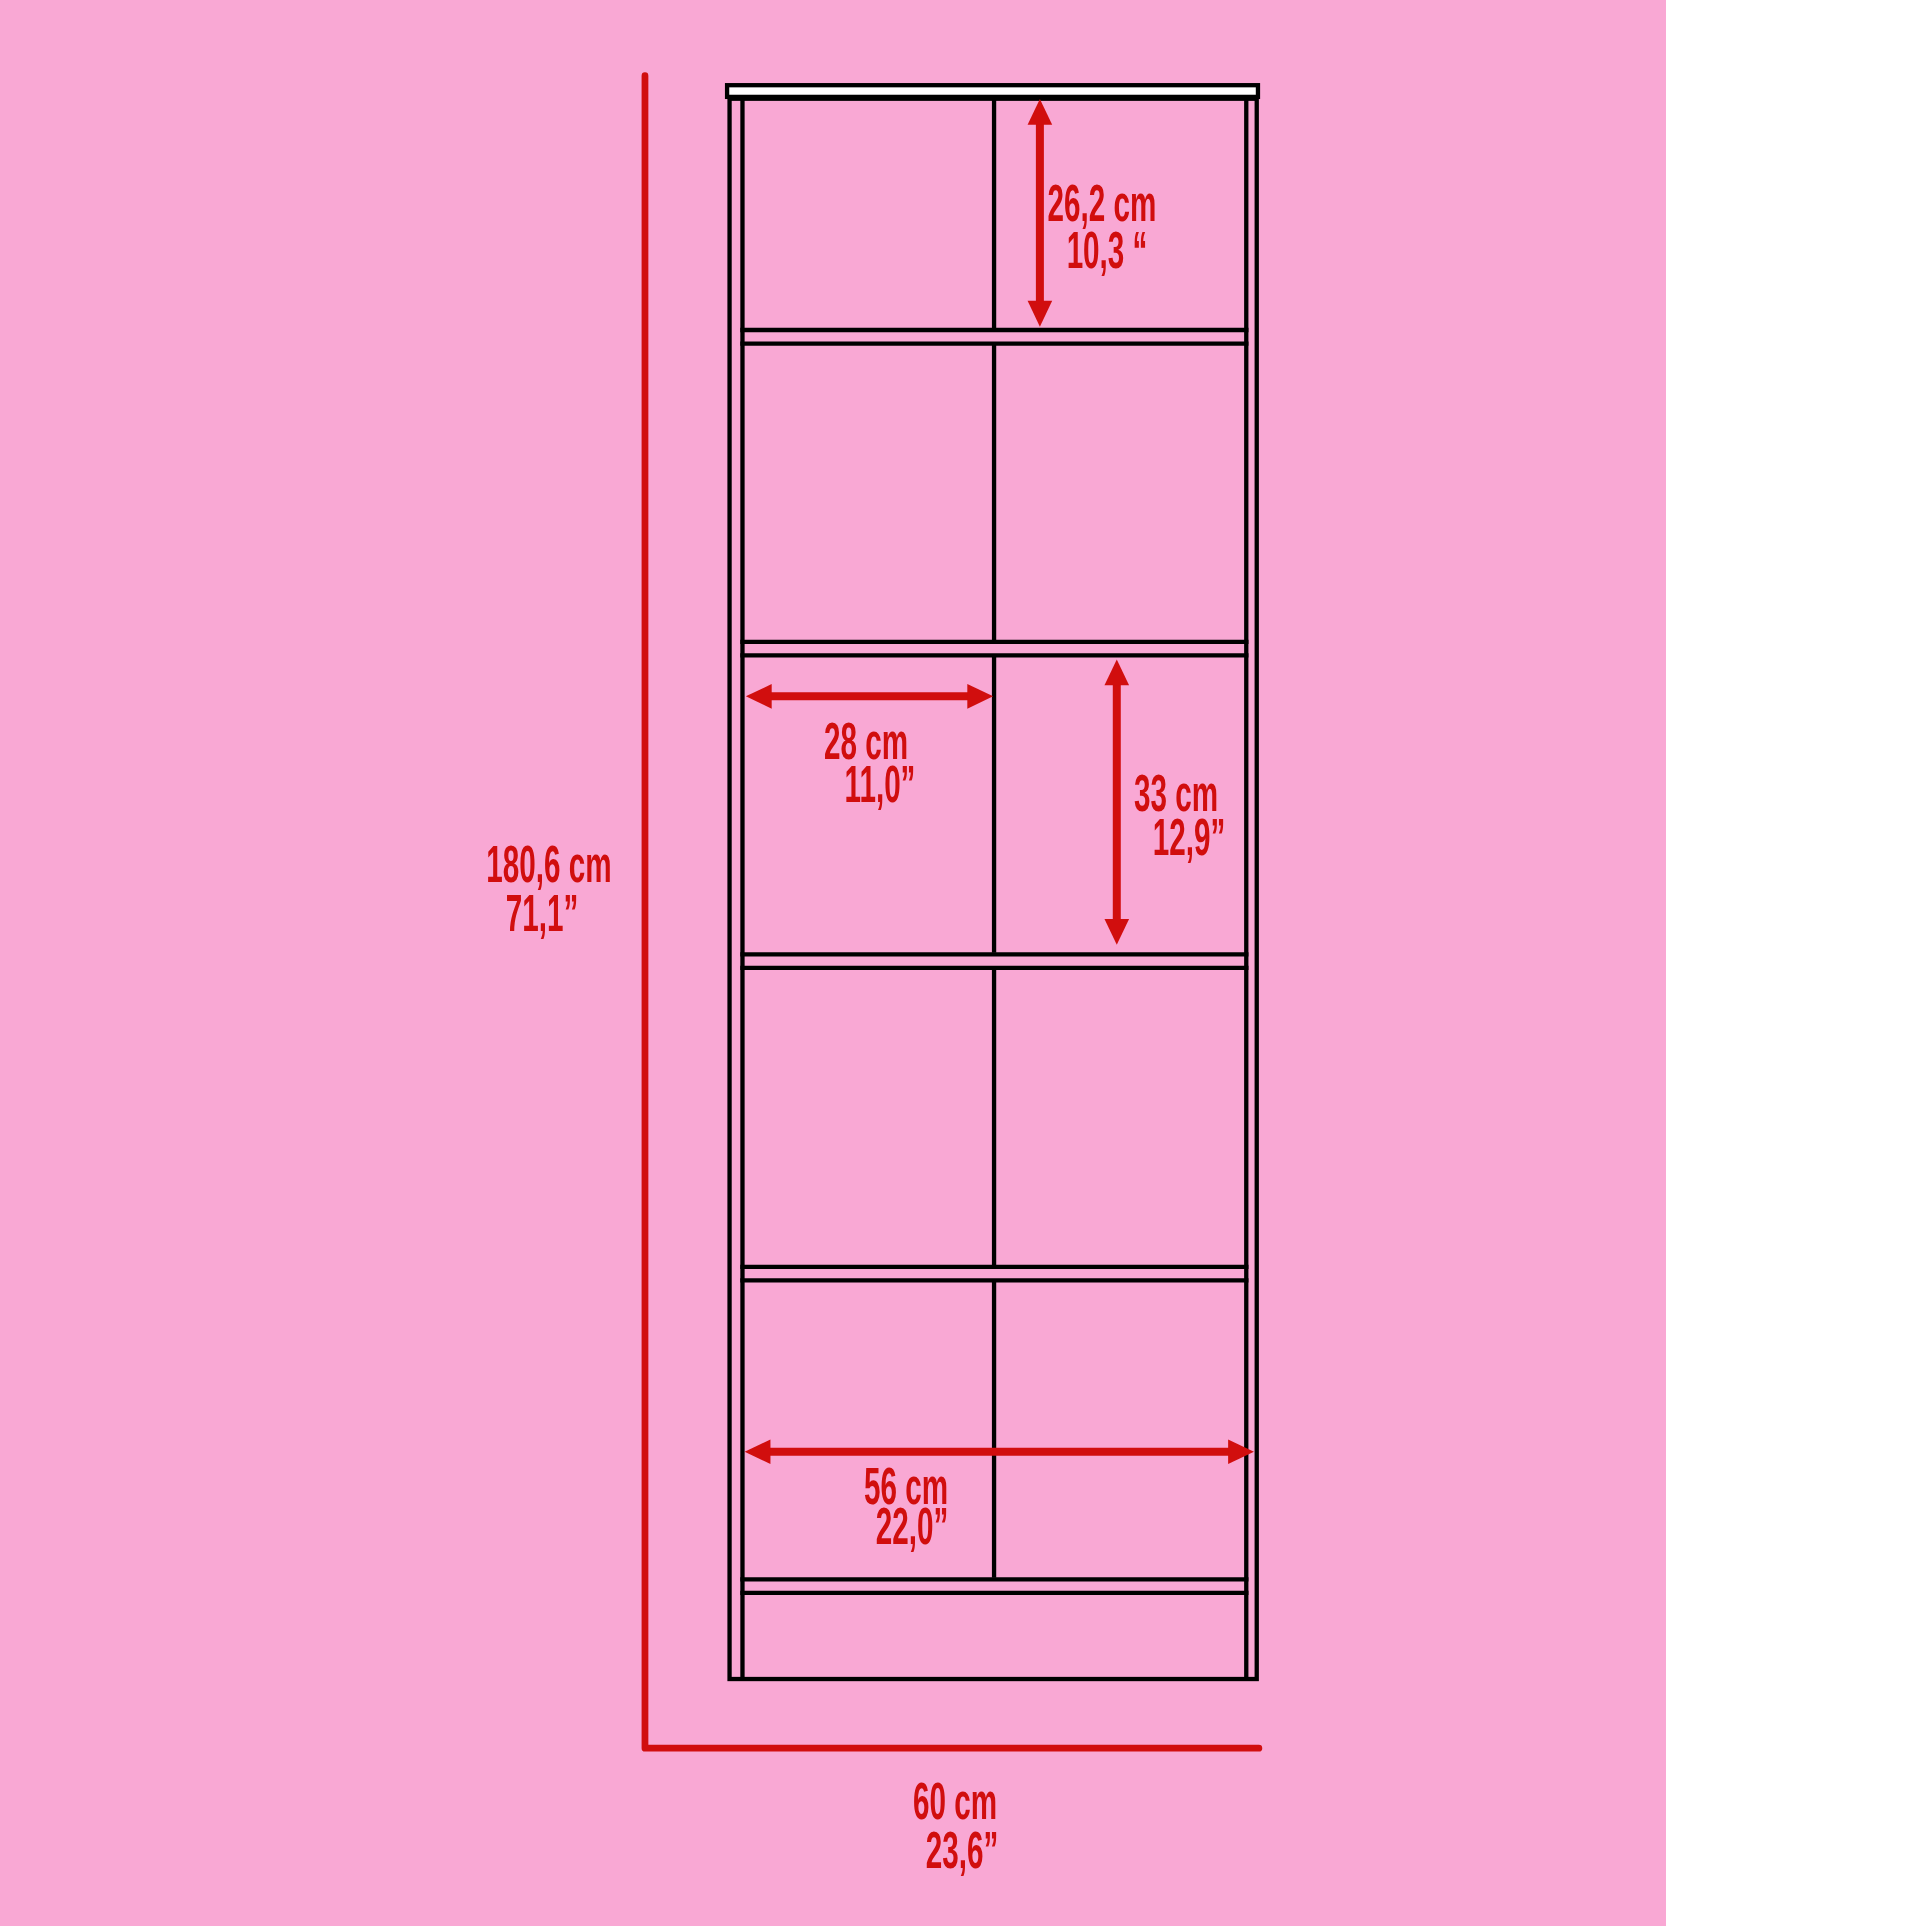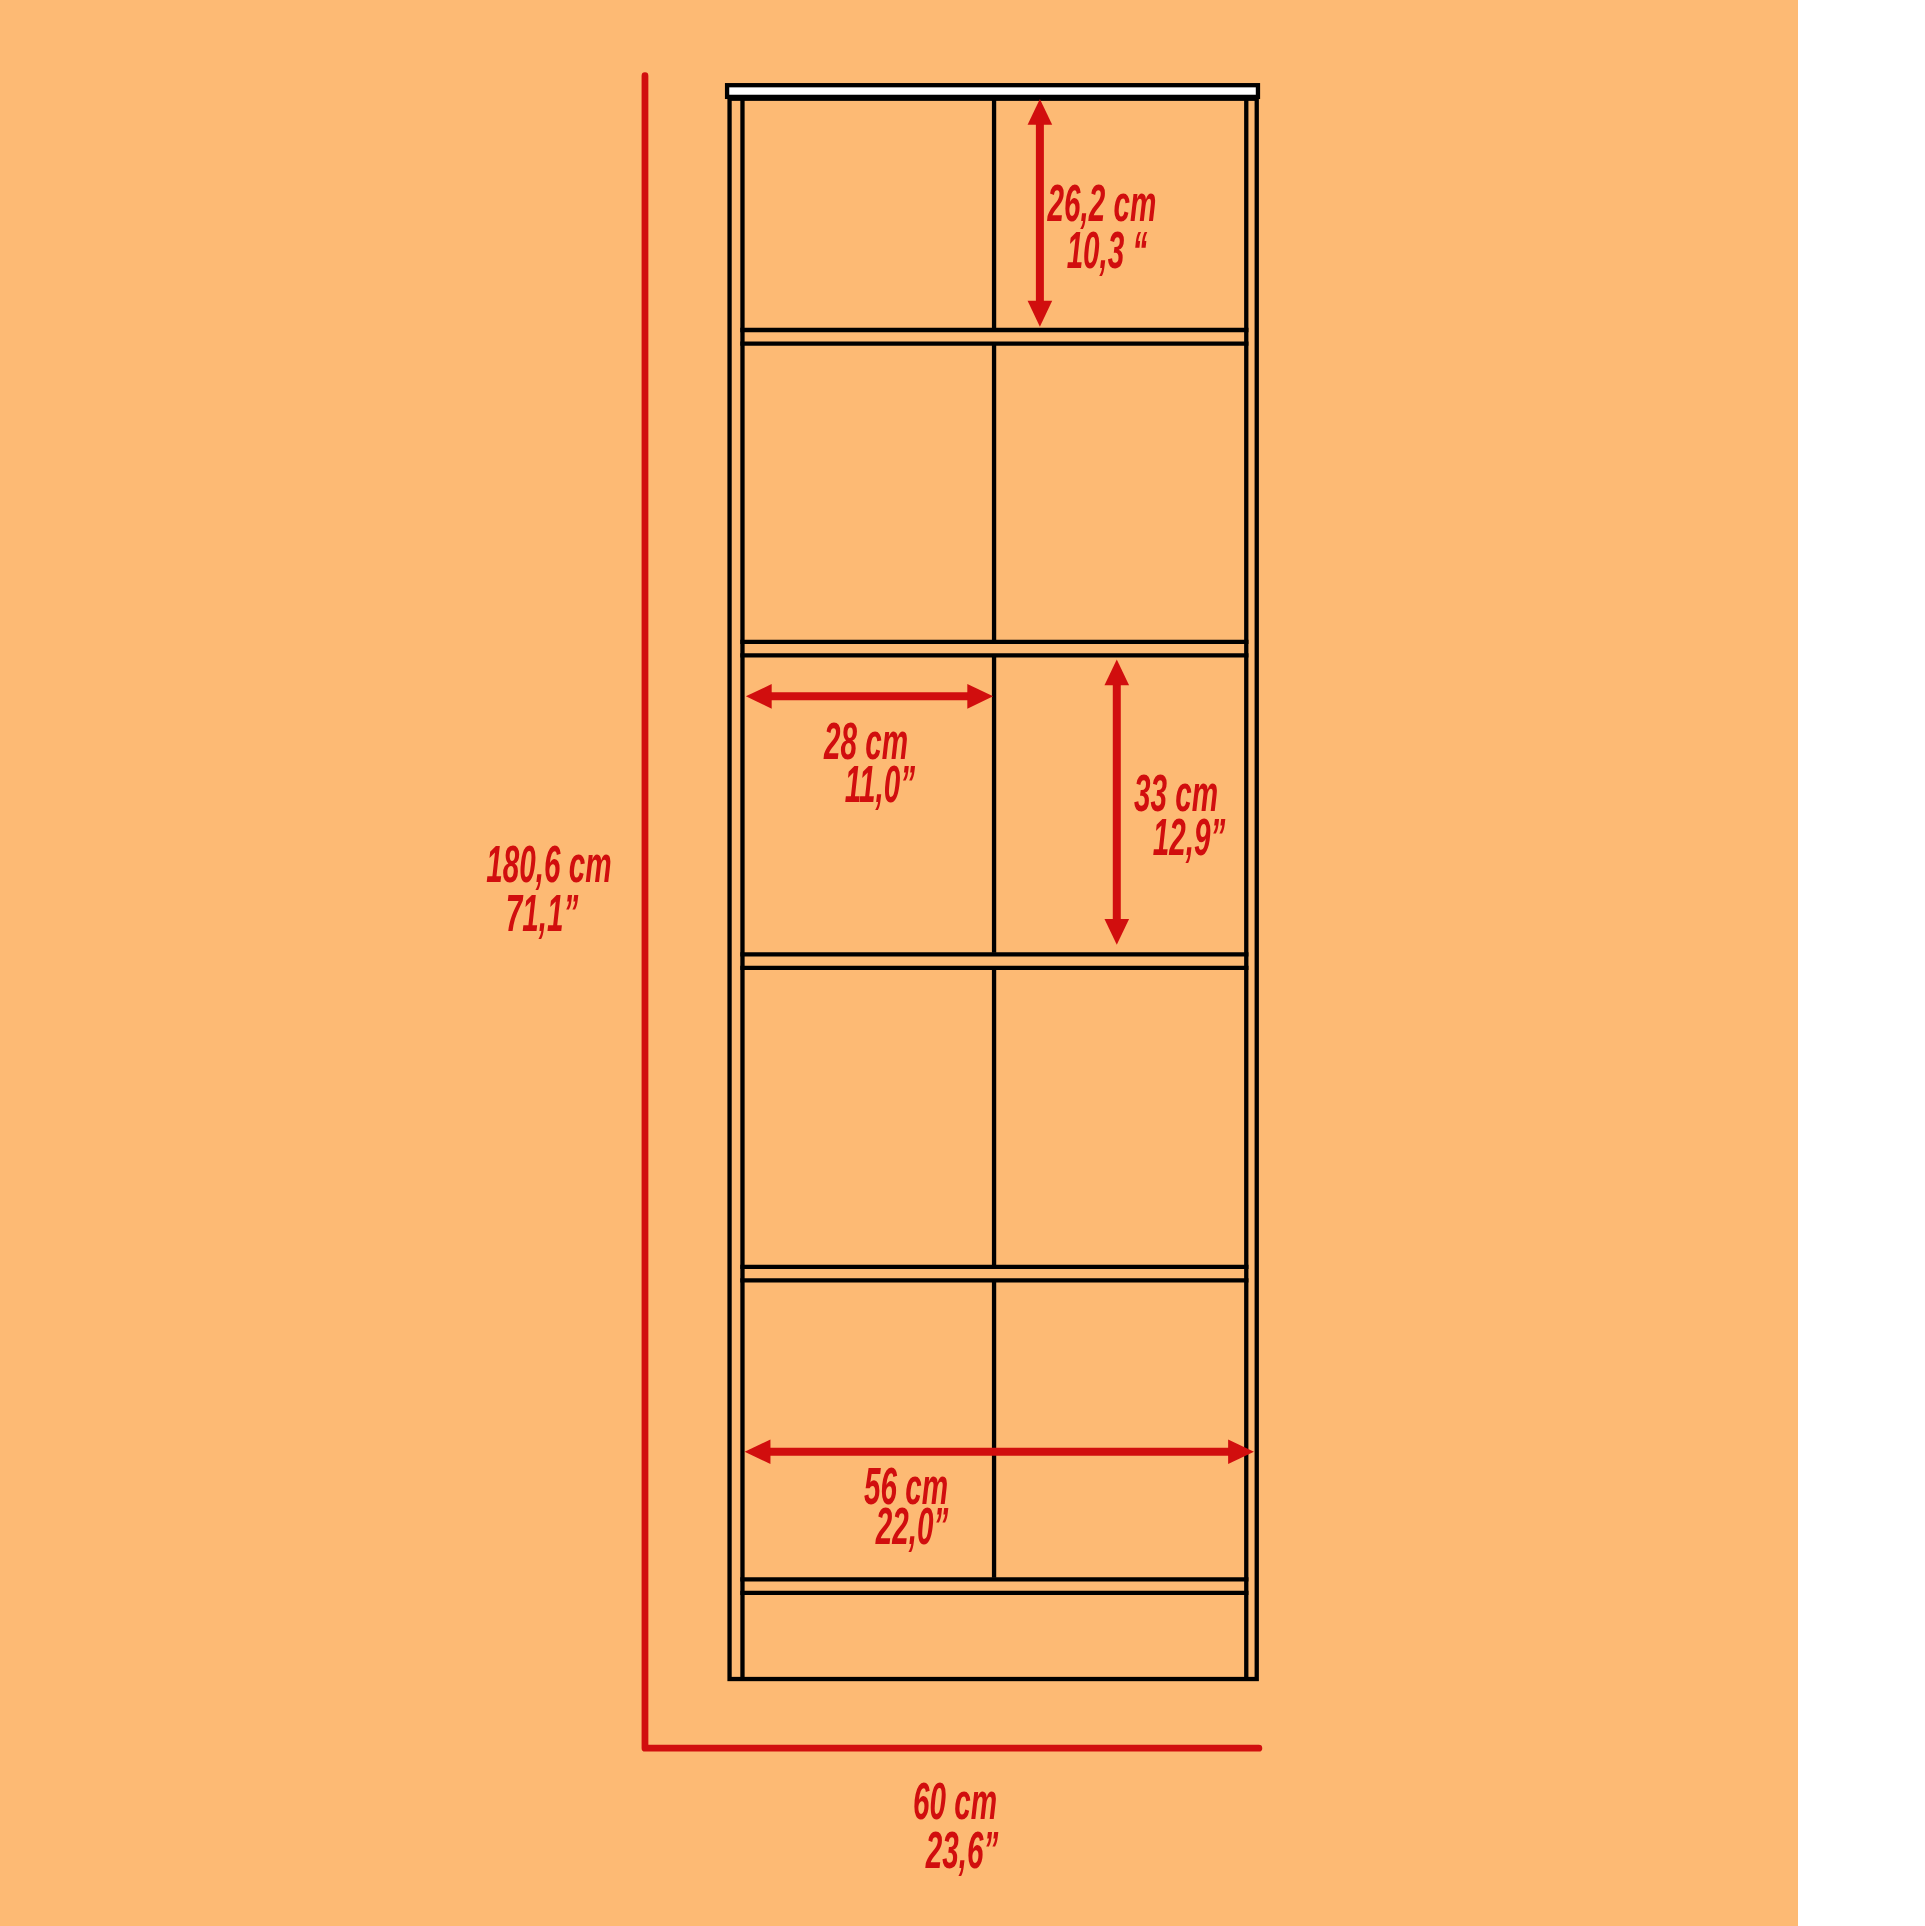--- a/index.html
+++ b/index.html
@@ -1,23 +1,22 @@
 <!DOCTYPE html>
 <html style="font-size:9.8px"><head>
 <meta charset="utf-8">
 <style>
   html, body { margin: 0; padding: 0; background: #ffffff; }
   .canvas {
     position: relative;
-    width: 1798px;
+    width: 1666px;
     height: 1926px;
-    background: #fdba74;
+    background: #f9a8d4;
     font-family: "Liberation Sans", sans-serif;
     overflow: hidden;
-    font-style: italic;
   }
   svg.drawing {
     position: absolute;
     left: 0; top: 0;
   }
   .dim-line {
     position: absolute;
     width: 492px;
     margin-left: -246px;
     text-align: center;

